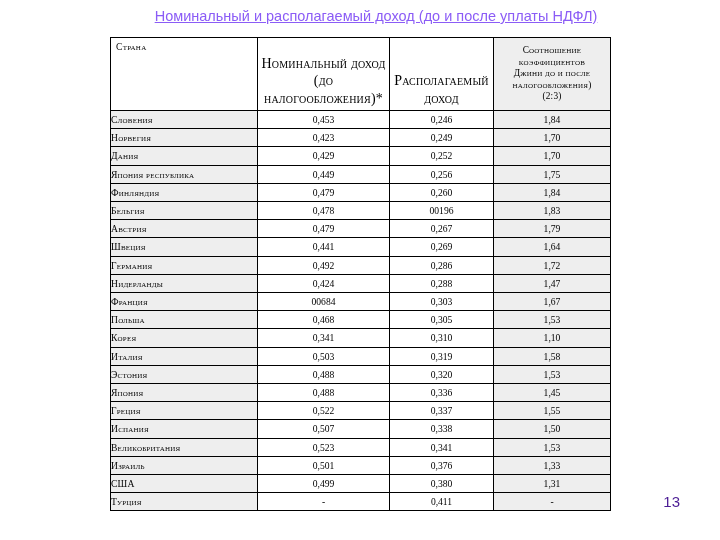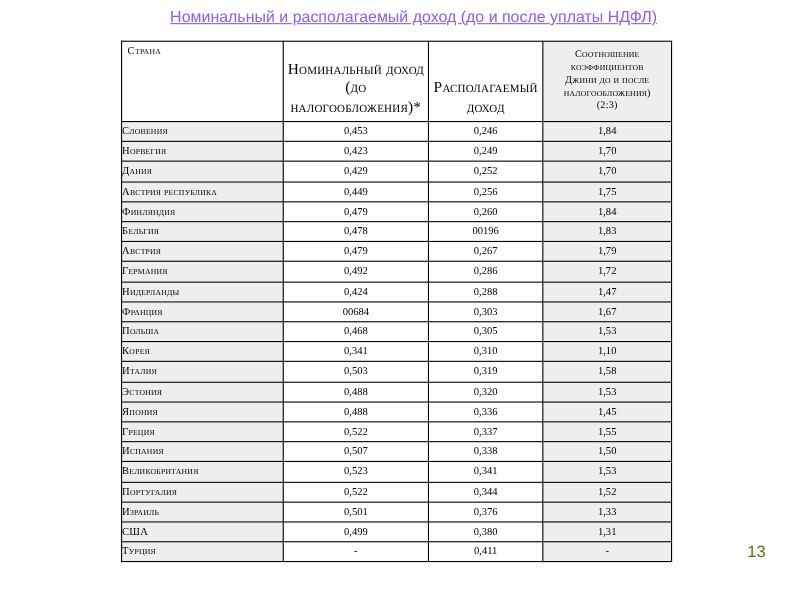--- a/index.html
+++ b/index.html
@@ -23,25 +23,25 @@
     text-align: center;
     font-family: "Liberation Sans", sans-serif;
     font-size: 14.5px;
     color: #8b5cf6;
     text-decoration: underline;
     white-space: nowrap;
     padding-left: 16px;
   }
   .page-number {
     position: absolute;
-    right: 24px;
+    right: 40px;
     bottom: 30px;
     font-family: "Liberation Sans", sans-serif;
     font-size: 15px;
-    color: #4d7c0f;
+    color: #4c1d95;
   }
   .table-wrap {
     position: absolute;
     left: 110px;
     top: 37px;
     width: 500px;
   }
   table.income {
     border-collapse: collapse;
     width: 500px;
@@ -152,21 +152,21 @@
           <td class="row-val white">0,249</td>
           <td class="row-val shade">1,70</td>
         </tr>
         <tr>
           <td class="row-name shade">Дания</td>
           <td class="row-val white">0,429</td>
           <td class="row-val white">0,252</td>
           <td class="row-val shade">1,70</td>
         </tr>
         <tr>
-          <td class="row-name shade">Австрия республика</td>
+          <td class="row-name shade">Япония республика</td>
           <td class="row-val white">0,449</td>
           <td class="row-val white">0,256</td>
           <td class="row-val shade">1,75</td>
         </tr>
         <tr>
           <td class="row-name shade">Финляндия</td>
           <td class="row-val white">0,479</td>
           <td class="row-val white">0,260</td>
           <td class="row-val shade">1,84</td>
         </tr>
@@ -176,20 +176,26 @@
           <td class="row-val white">00196</td>
           <td class="row-val shade">1,83</td>
         </tr>
         <tr>
           <td class="row-name shade">Австрия</td>
           <td class="row-val white">0,479</td>
           <td class="row-val white">0,267</td>
           <td class="row-val shade">1,79</td>
         </tr>
         <tr>
+          <td class="row-name shade">Швеция</td>
+          <td class="row-val white">0,441</td>
+          <td class="row-val white">0,269</td>
+          <td class="row-val shade">1,64</td>
+        </tr>
+        <tr>
           <td class="row-name shade">Германия</td>
           <td class="row-val white">0,492</td>
           <td class="row-val white">0,286</td>
           <td class="row-val shade">1,72</td>
         </tr>
         <tr>
           <td class="row-name shade">Нидерланды</td>
           <td class="row-val white">0,424</td>
           <td class="row-val white">0,288</td>
           <td class="row-val shade">1,47</td>
@@ -242,26 +248,20 @@
           <td class="row-val white">0,338</td>
           <td class="row-val shade">1,50</td>
         </tr>
         <tr>
           <td class="row-name shade">Великобритания</td>
           <td class="row-val white">0,523</td>
           <td class="row-val white">0,341</td>
           <td class="row-val shade">1,53</td>
         </tr>
         <tr>
-          <td class="row-name shade">Португалия</td>
-          <td class="row-val white">0,522</td>
-          <td class="row-val white">0,344</td>
-          <td class="row-val shade">1,52</td>
-        </tr>
-        <tr>
           <td class="row-name shade">Израиль</td>
           <td class="row-val white">0,501</td>
           <td class="row-val white">0,376</td>
           <td class="row-val shade">1,33</td>
         </tr>
         <tr>
           <td class="row-name shade">США</td>
           <td class="row-val white">0,499</td>
           <td class="row-val white">0,380</td>
           <td class="row-val shade">1,31</td>

